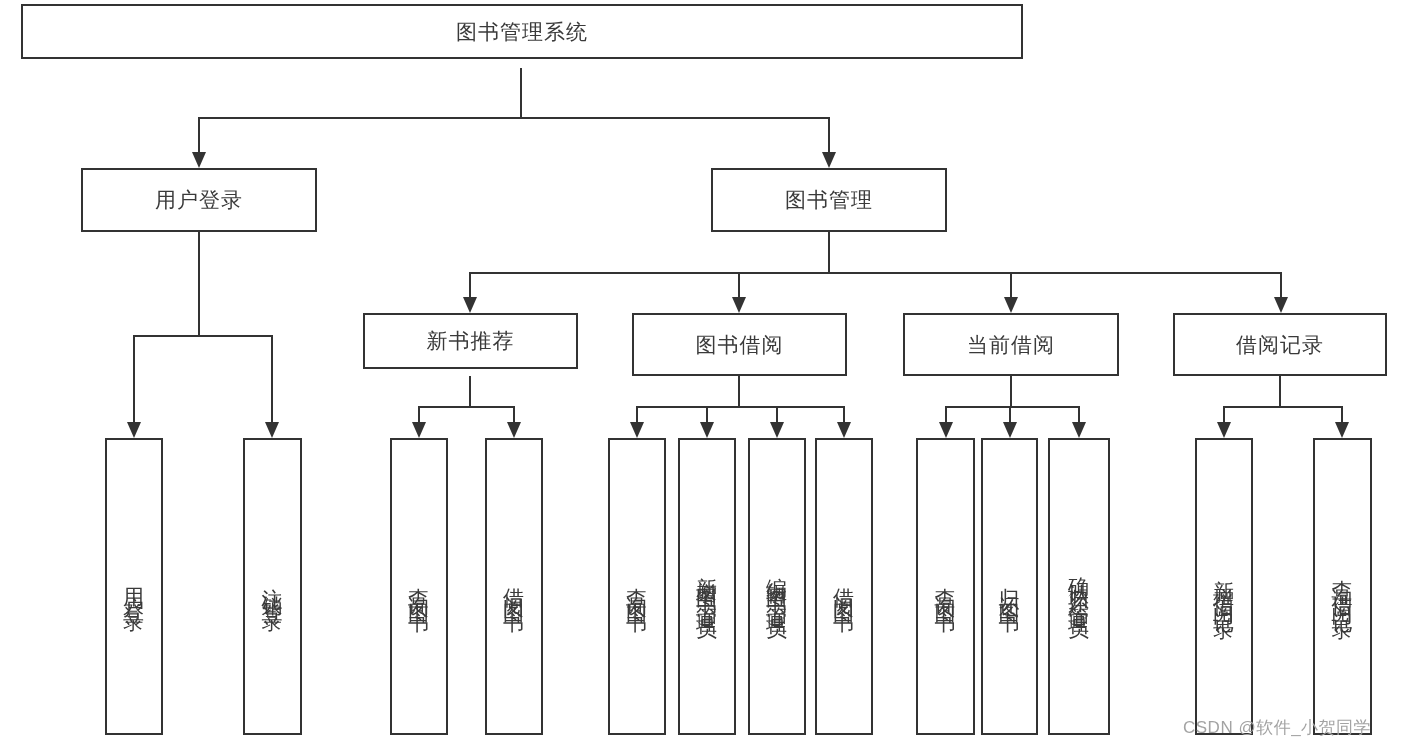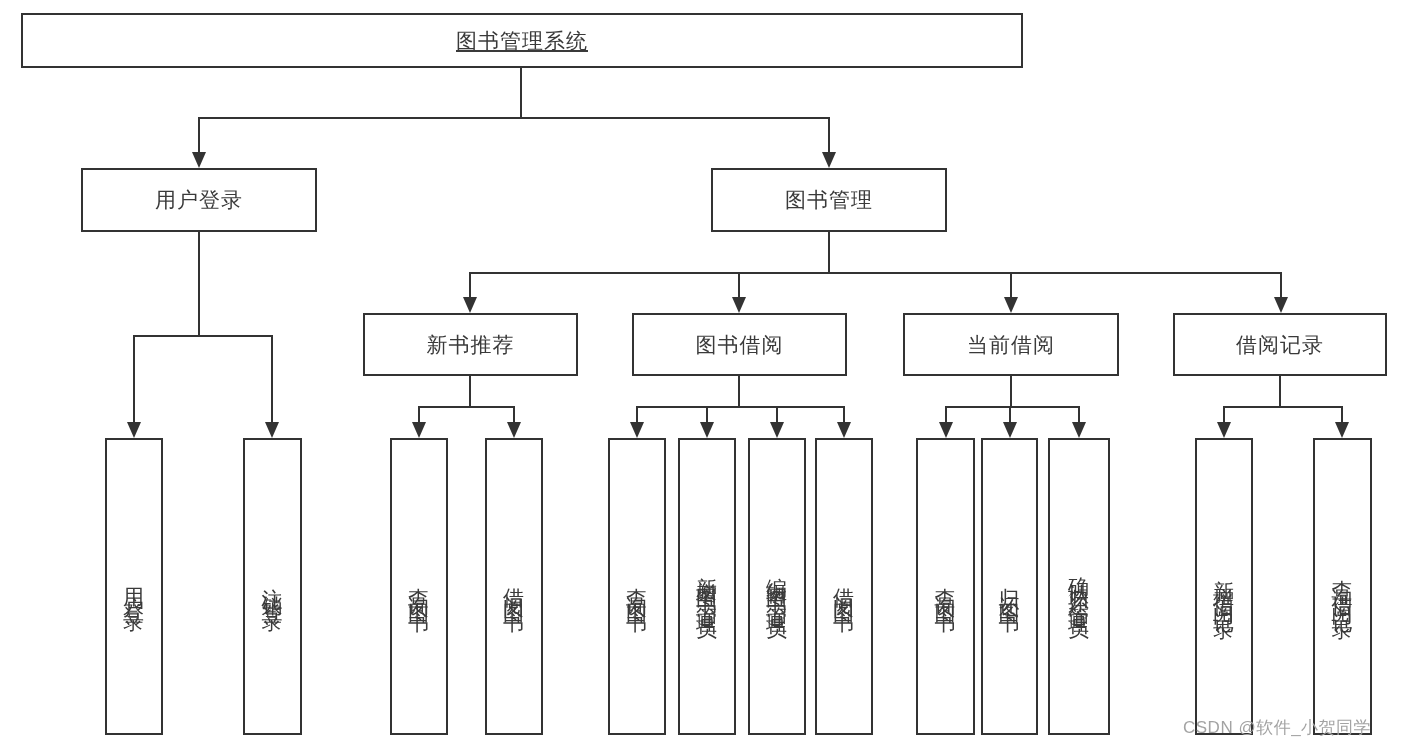--- a/index.html
+++ b/index.html
@@ -57,33 +57,33 @@
     color: #a3a3a3;
     white-space: nowrap;
     letter-spacing: 0.5px;
   }
 </style>
 </head>
 <body>
 
 <div class="canvas">
 
-  <div class="box hbox" style="left:21px; top:13px; width:1002px; height:55px;text-decoration:underline;">
+  <div class="box hbox" style="left:21px; top:4px; width:1002px; height:55px;">
     <span>图书管理系统</span>
   </div>
 
   <div class="box hbox" style="left:81px; top:168px; width:236px; height:64px;">
     <span>用户登录</span>
   </div>
 
   <div class="box hbox" style="left:711px; top:168px; width:236px; height:64px;justify-content:center;">
     <span>图书管理</span>
   </div>
 
-  <div class="box hbox" style="left:363px; top:313px; width:215px; height:63px;">
+  <div class="box hbox" style="left:363px; top:313px; width:215px; height:56px;">
     <span>新书推荐</span>
   </div>
 
   <div class="box hbox" style="left:632px; top:313px; width:215px; height:63px;">
     <span>图书借阅</span>
   </div>
 
   <div class="box hbox" style="left:903px; top:313px; width:216px; height:63px;">
     <span>当前借阅</span>
   </div>

